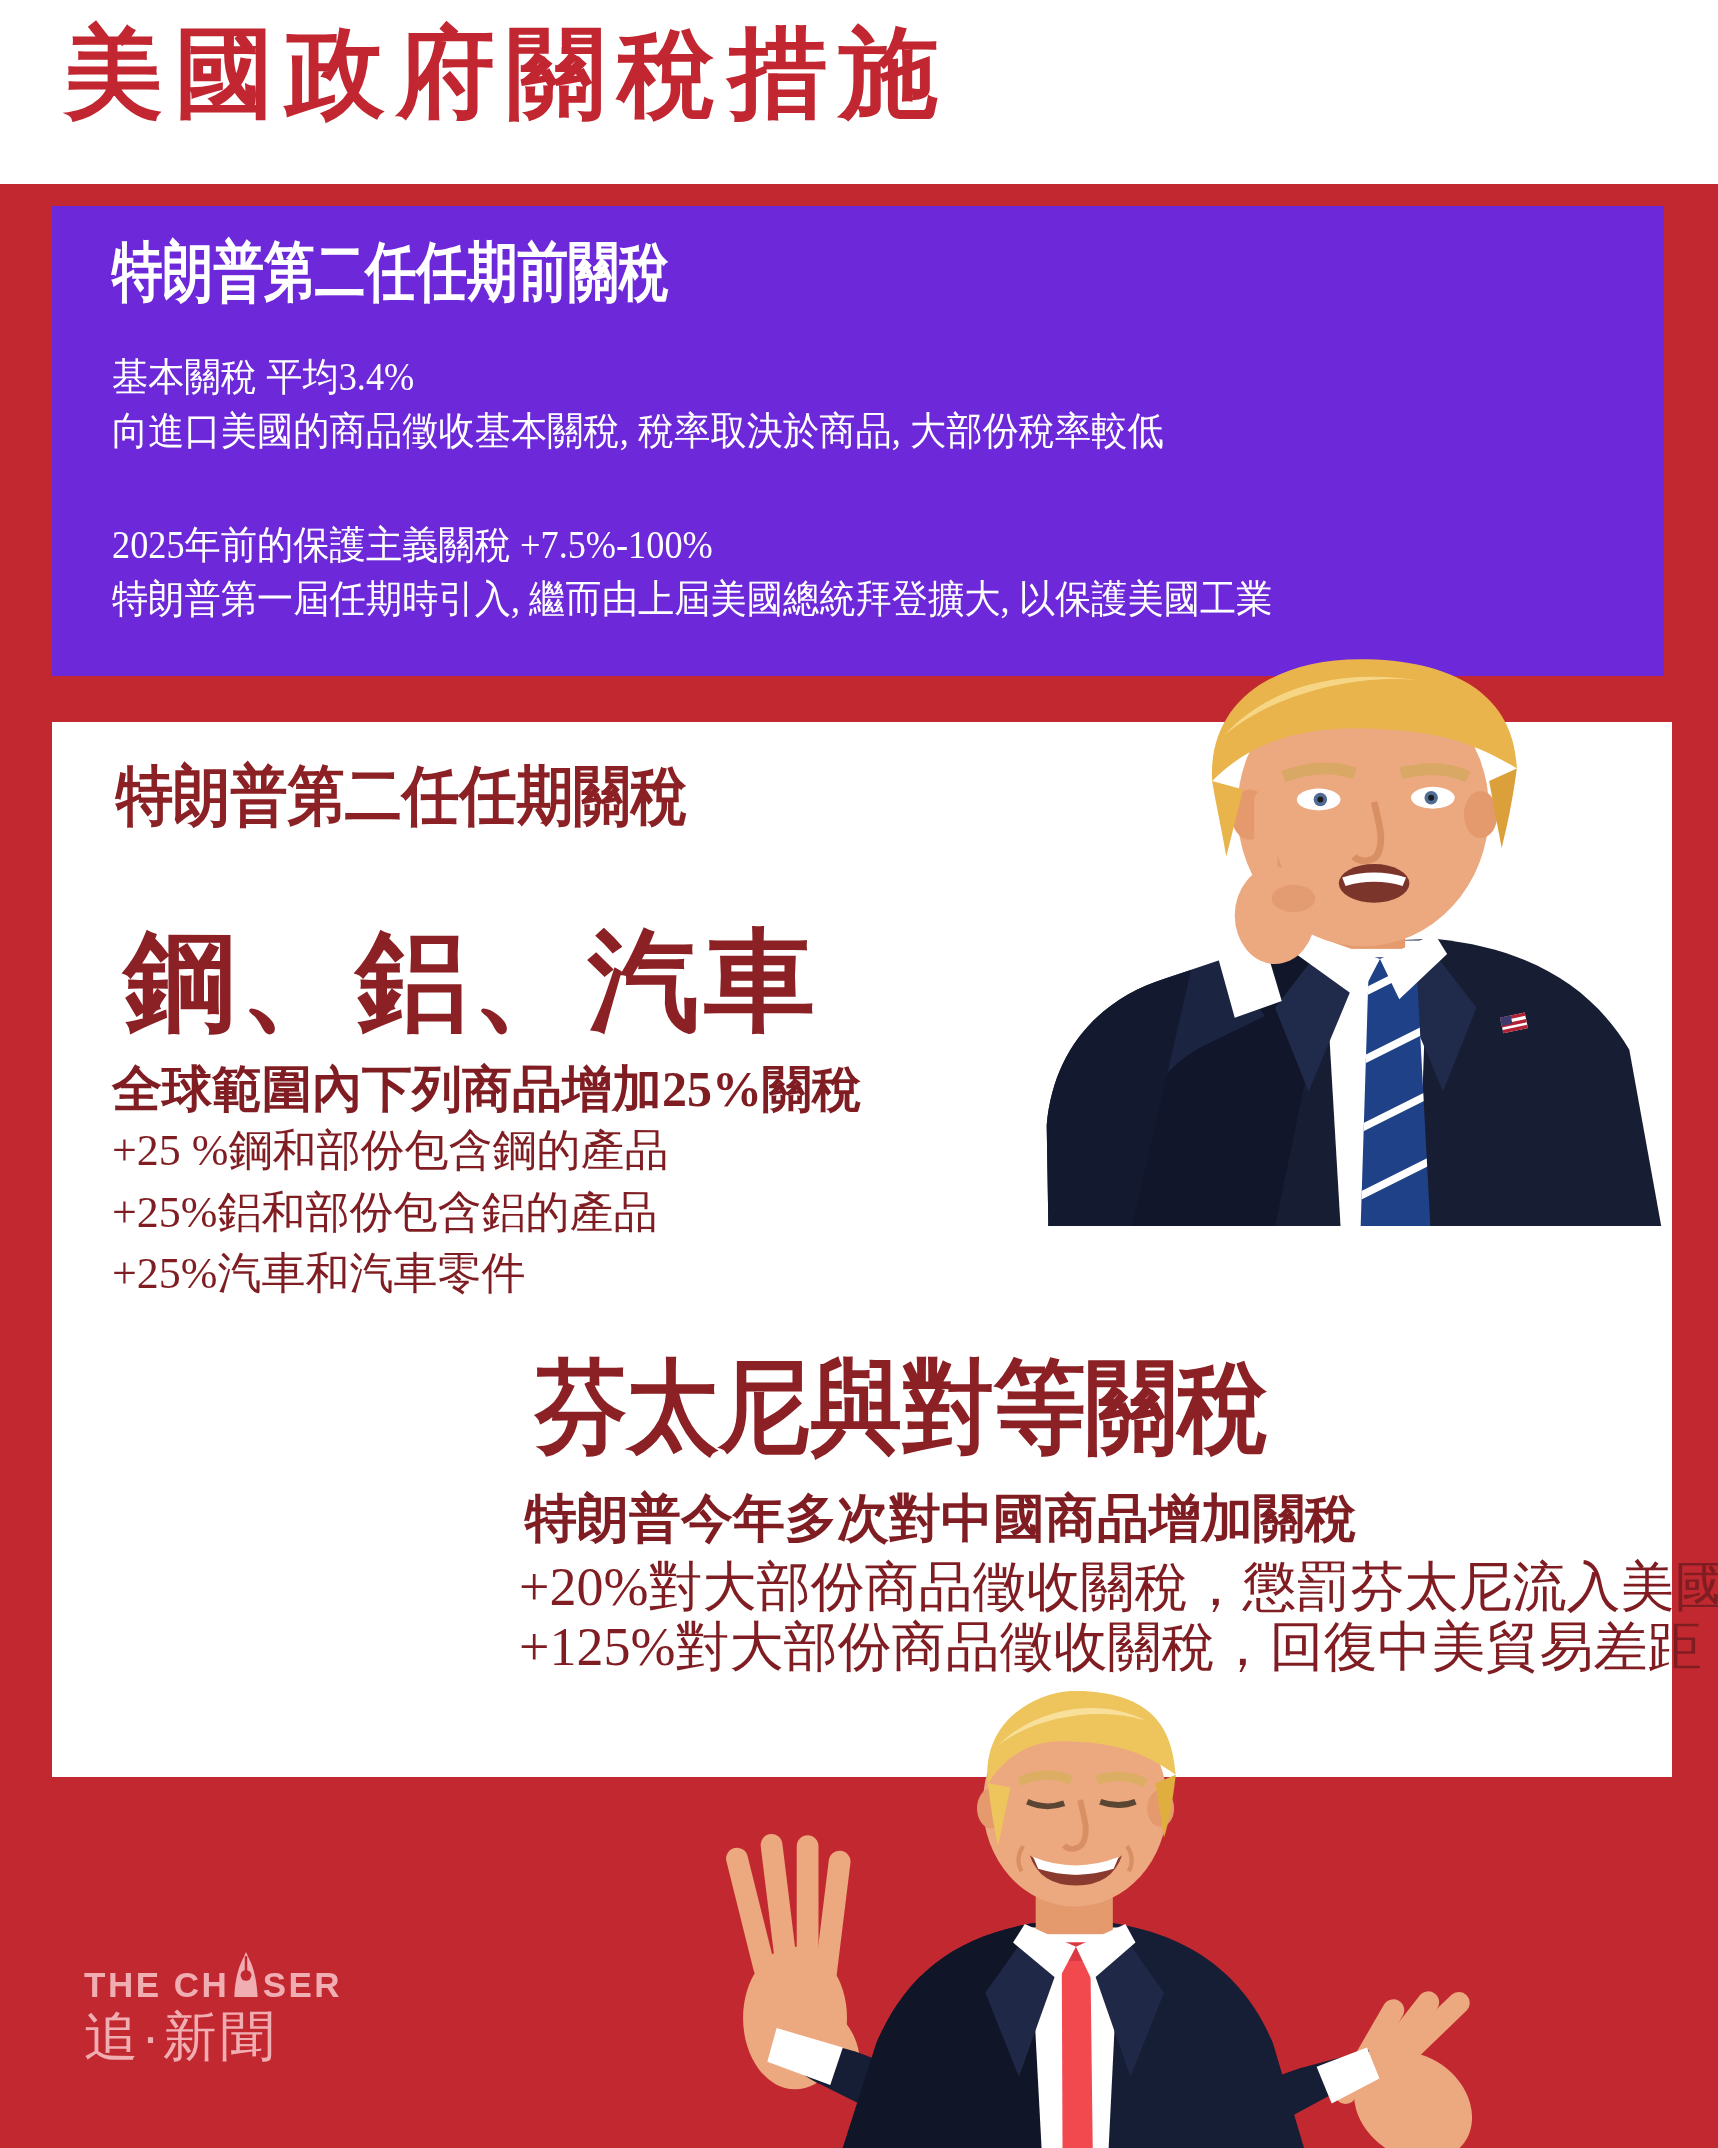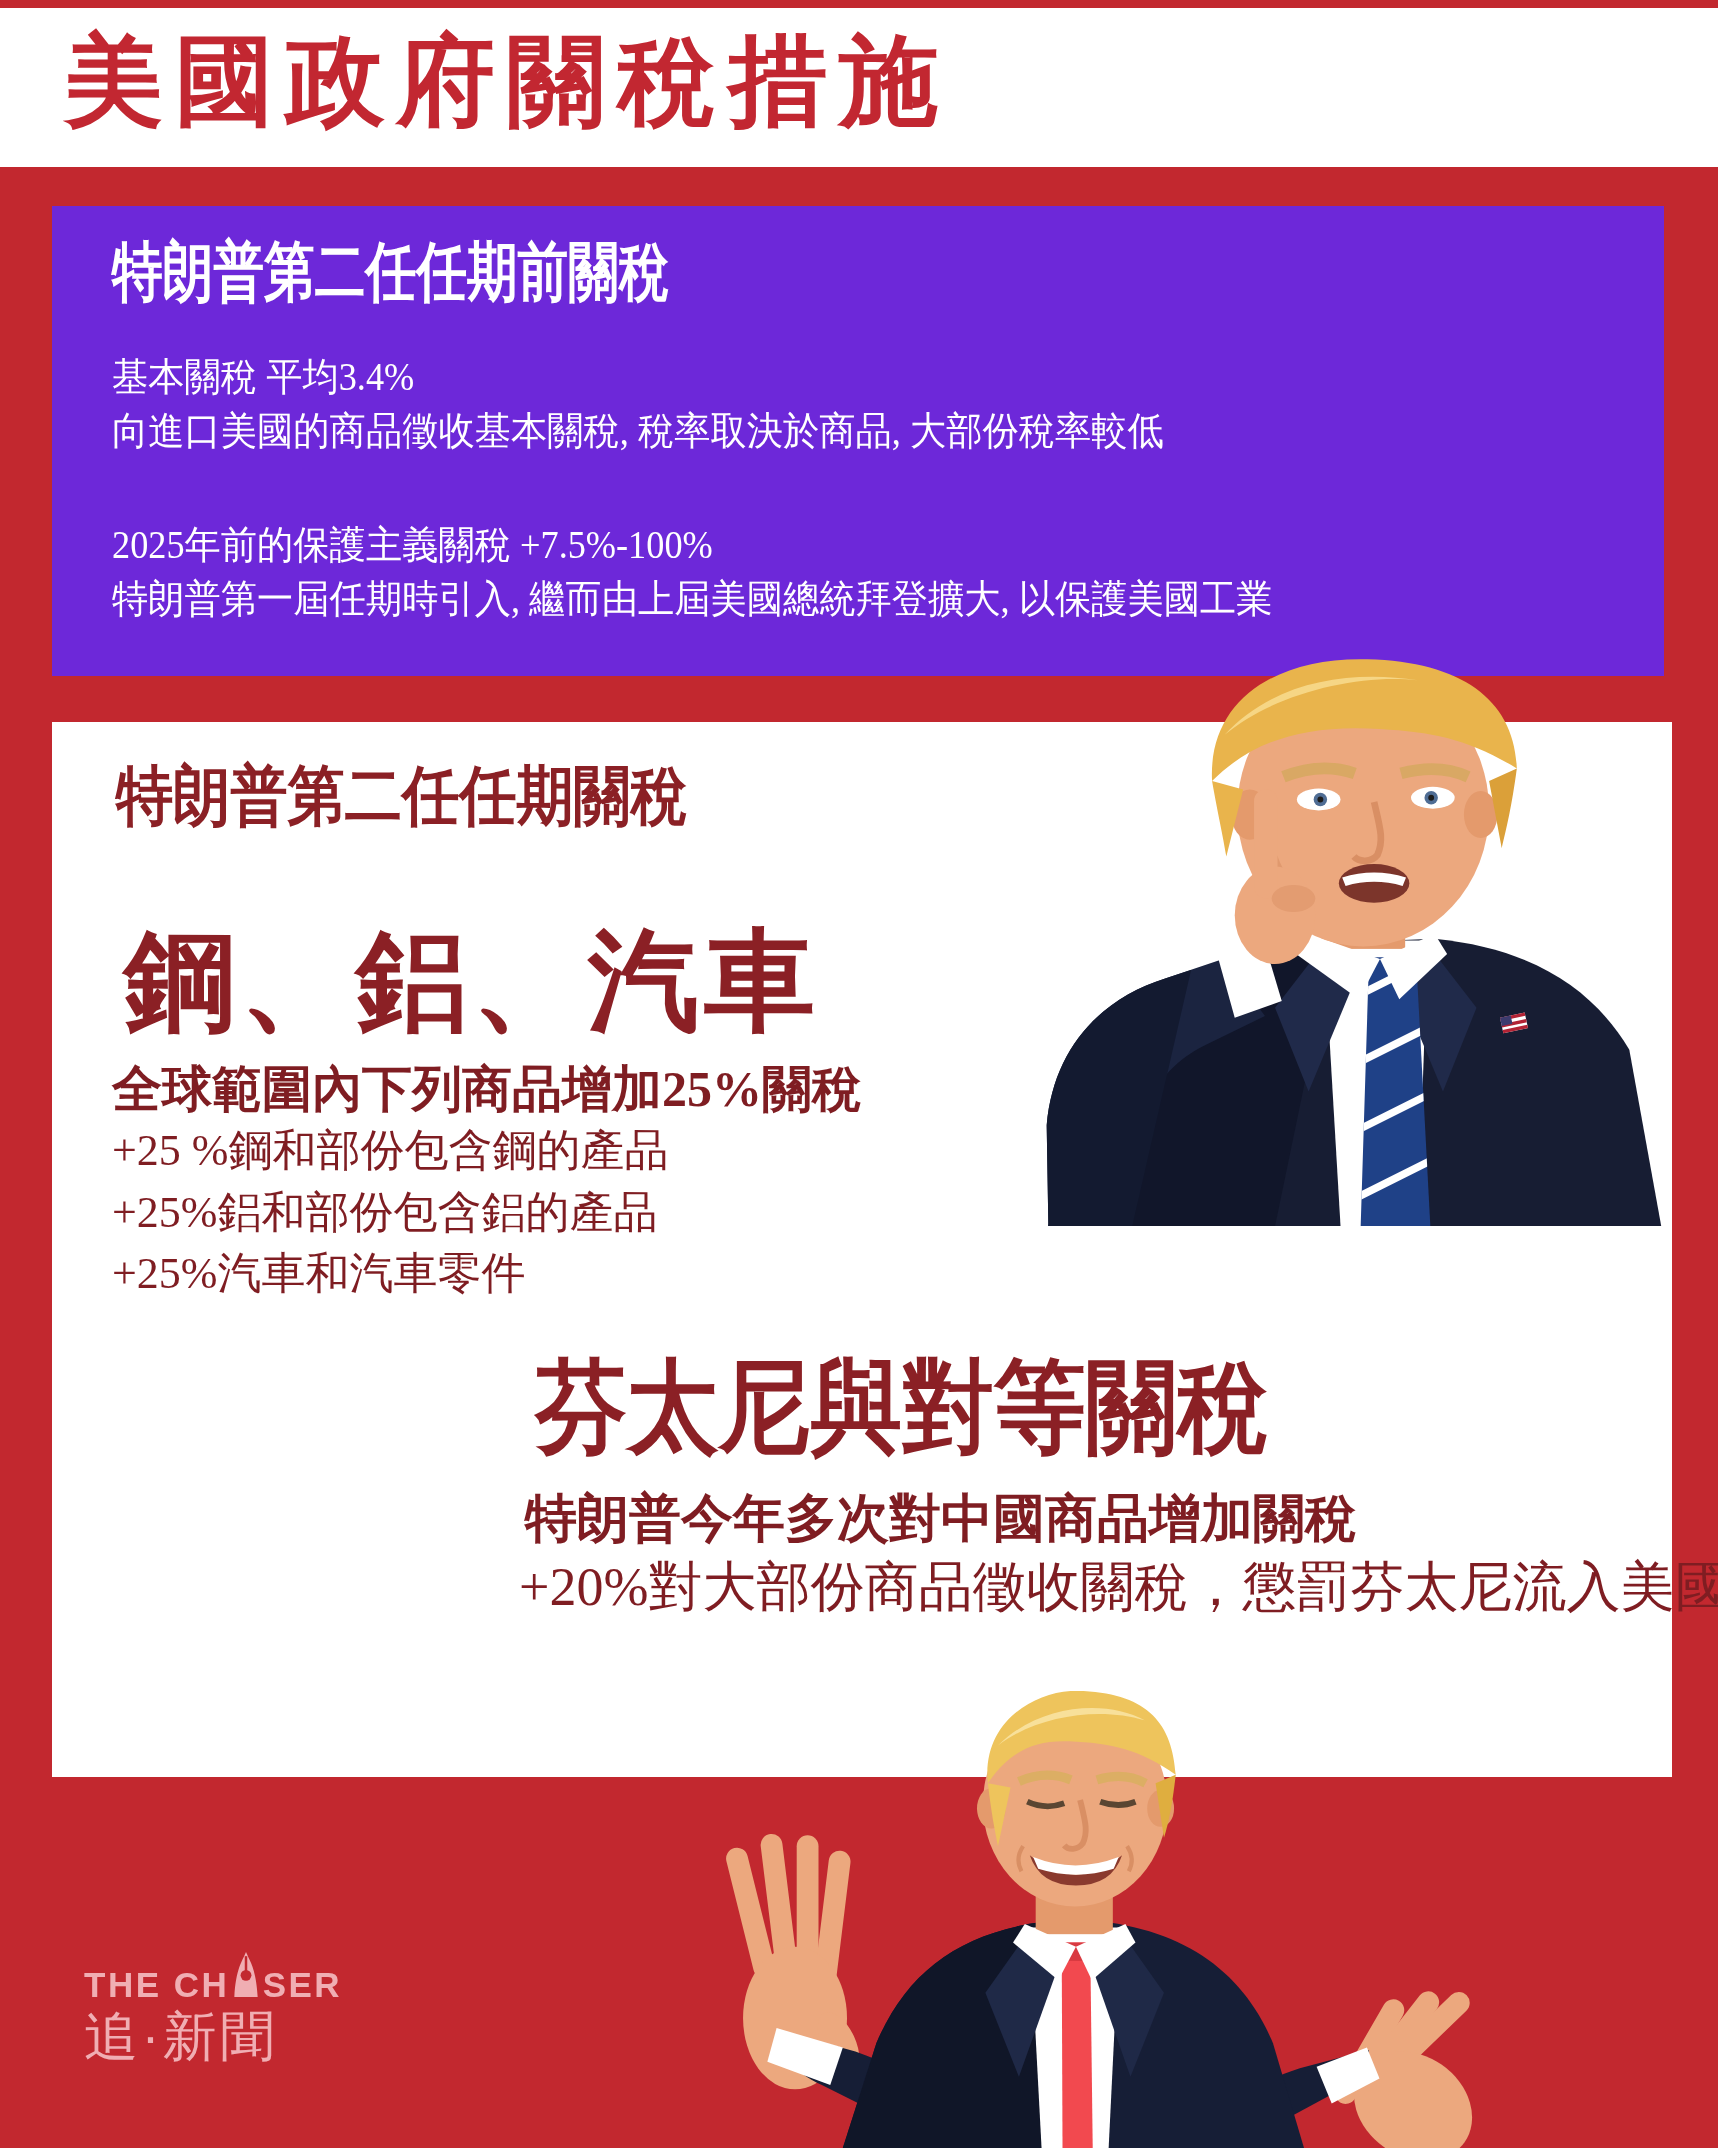--- a/index.html
+++ b/index.html
@@ -2,21 +2,21 @@
 <html style="font-size:13.4px"><head>
 <meta charset="utf-8">
 <style>
   html,body{margin:0;padding:0;}
   body{
     width:1718px;height:2148px;position:relative;overflow:hidden;
     background:#c2282f;
     font-family:"Liberation Serif","DejaVu Serif",serif;
   }
   
-  .header-band{position:absolute;left:0;top:0;width:1718px;height:159px;background:#ffffff;margin-top:8px;}
+  .header-band{position:absolute;left:0;top:0;width:1718px;height:184px;background:#ffffff;}
   .header-title{
     position:absolute;left:64px;top:8.4px;
     font-size:99px;font-weight:bold;color:#c22731;letter-spacing:11.7px;white-space:nowrap;
   }
   
   .pre-box{position:absolute;left:52px;top:198px;width:1612px;height:470px;background:#6d28d9;margin-top:8px;}
   .pre-title{
     position:absolute;left:60px;top:22px;font-size:65px;font-weight:bold;color:#ffffff;
     white-space:nowrap;transform:scaleX(0.78);transform-origin:left top;
   }
@@ -79,20 +79,21 @@
 
   <div class="steel-heading">鋼、鋁、汽車</div>
   <div class="steel-sub">全球範圍內下列商品增加25%關稅</div>
   <div class="steel-item i0">+25 %鋼和部份包含鋼的產品</div>
   <div class="steel-item i1">+25%鋁和部份包含鋁的產品</div>
   <div class="steel-item i2">+25%汽車和汽車零件</div>
 
   <div class="fent-heading">芬太尼與對等關稅</div>
   <div class="fent-sub">特朗普今年多次對中國商品增加關稅</div>
   <div class="fent-item i0">+20%對大部份商品徵收關稅，懲罰芬太尼流入美國</div>
+  <div class="fent-item i1">+125%對大部份商品徵收關稅，回復中美貿易差距</div>
 
   <div class="photo1">
     <svg width="680" height="571" viewBox="0 0 810 680" xmlns="http://www.w3.org/2000/svg">
 
       <path d="M60,680 L105,500 C150,415 240,365 340,345 L520,338 C640,350 710,400 752,470 L790,680 Z" fill="#171d33"></path>
       <path d="M60,680 L105,500 C150,415 240,365 340,345 L400,342 L330,680 Z" fill="#11162a"></path>
 
       <polygon points="388,340 512,340 500,680 408,680" fill="#ffffff"></polygon>
 
       <path d="M388,345 L330,420 L370,520 L420,400 Z" fill="#202a4a"></path>

